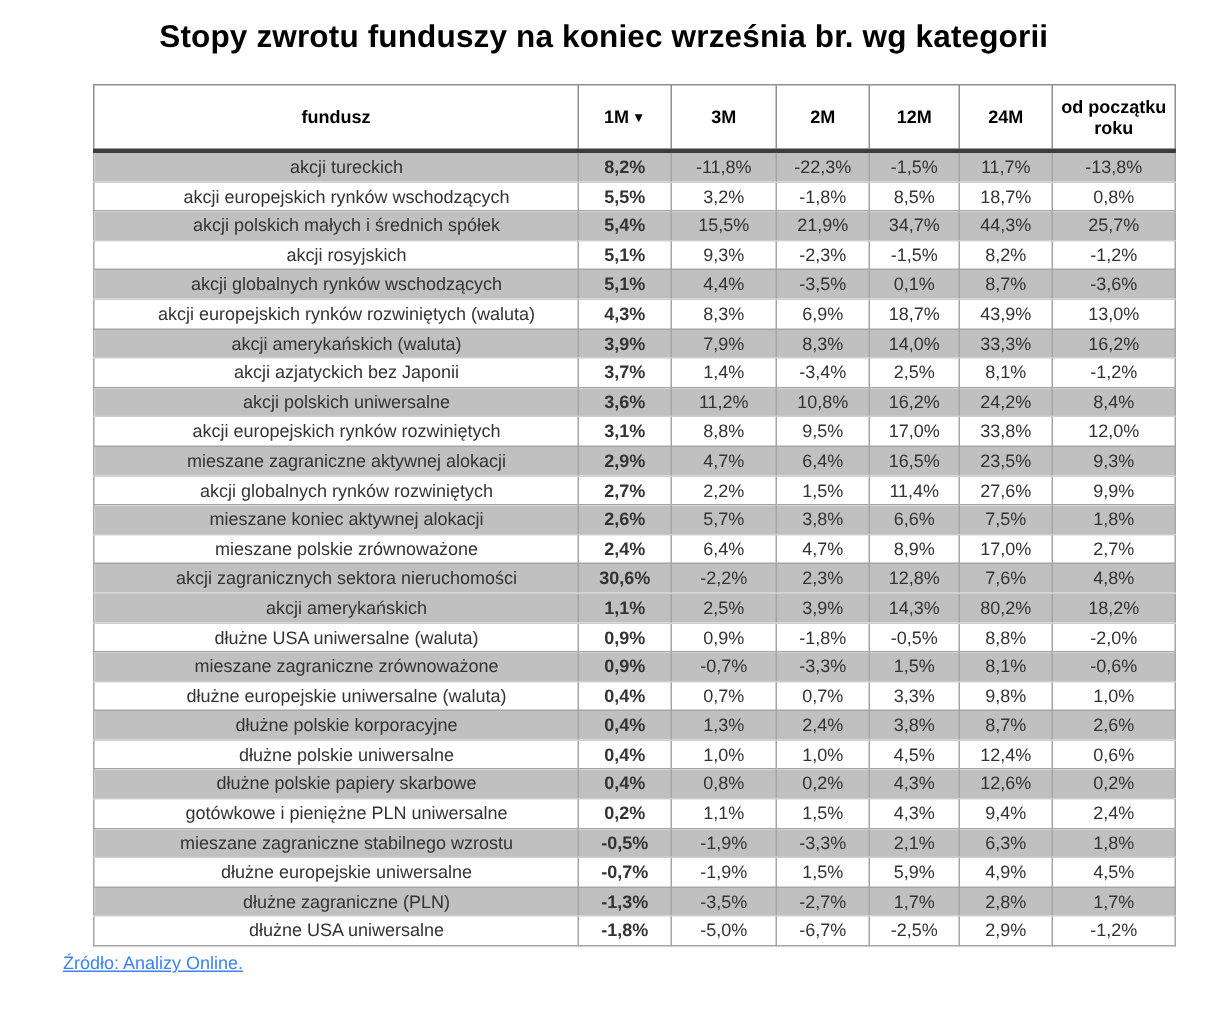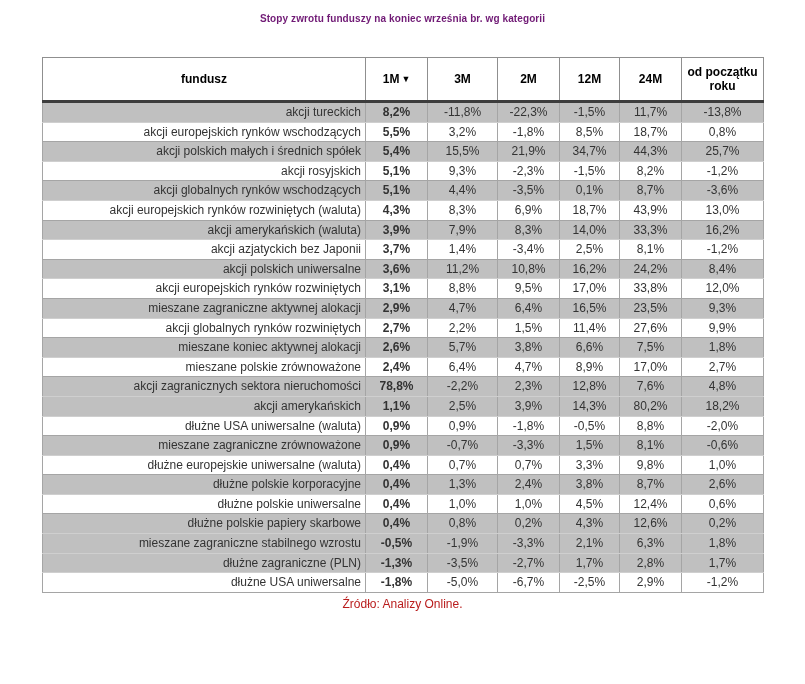--- a/index.html
+++ b/index.html
@@ -5,27 +5,27 @@
   * { box-sizing: border-box; margin: 0; padding: 0; }
   html, body {
     width: 805px; height: 684px;
     background: #ffffff;
     font-family: "Liberation Sans", "DejaVu Sans", sans-serif;
     color: #333333;
   }
   .page { width: 805px; padding-top: 13px; }
   .page-title {
     text-align: center;
-    font-size: 10px;
+    font-size: 21px;
     font-weight: bold;
-    color: #701a75;
-    margin-bottom: 33px;
+    color: #000000;
+    margin-bottom: 19px;
     letter-spacing: 0.1px;
   }
-  .table-wrap { margin-left: 42px; width: 721px; }
+  .table-wrap { margin-left: 62px; width: 721px; }
   table.returns {
     width: 721px;
     border-collapse: collapse;
     table-layout: fixed;
     border: 1px solid #6e6e6e;
   }
   col.c-fund { width: 323px; }
   col.c-1m  { width: 62px; }
   col.c-3m  { width: 70px; }
   col.c-6m  { width: 62px; }
@@ -50,31 +50,32 @@
     font-size: 12px;
     color: #333333;
     height: 18.6px;
     line-height: 18.6px;
     padding: 0 4px;
     border: 1px solid #a5a5a5;
     text-align: center;
     white-space: nowrap;
     overflow: hidden;
   }
-  tbody td.col-0 { text-align: right; padding-left: 18px; }
+  tbody td.col-0 { text-align: center; padding-left: 18px; }
   tbody td.col-1 { font-weight: bold; }
   tr.row-gray  td { background: #c0c0c0; border-top-color: #cfcfcf; border-bottom-color: #cfcfcf; }
   tr.row-white td { background: #ffffff; }
   .source-note {
     width: 721px;
     margin-left: 42px;
     margin-top: 4px;
-    text-align: center;
+    text-align: left;
     font-size: 12px;
-    color: #b91c1c;
+    color: #3b82f6;
+    text-decoration: underline;
   }
 </style>
 </head>
 <body>
 
 <div class="page">
   <div class="page-title">Stopy zwrotu funduszy na koniec września br. wg kategorii</div>
 
   <div class="table-wrap">
     <table class="returns">
@@ -234,21 +235,21 @@
             <td class="col-0">mieszane polskie zrównoważone</td>
             <td class="col-1">2,4%</td>
             <td class="col-2">6,4%</td>
             <td class="col-3">4,7%</td>
             <td class="col-4">8,9%</td>
             <td class="col-5">17,0%</td>
             <td class="col-6">2,7%</td>
           </tr>
           <tr class="row-gray">
             <td class="col-0">akcji zagranicznych sektora nieruchomości</td>
-            <td class="col-1">78,8%</td>
+            <td class="col-1">30,6%</td>
             <td class="col-2">-2,2%</td>
             <td class="col-3">2,3%</td>
             <td class="col-4">12,8%</td>
             <td class="col-5">7,6%</td>
             <td class="col-6">4,8%</td>
           </tr>
           <tr class="row-gray">
             <td class="col-0">akcji amerykańskich</td>
             <td class="col-1">1,1%</td>
             <td class="col-2">2,5%</td>
@@ -304,28 +305,46 @@
           </tr>
           <tr class="row-gray">
             <td class="col-0">dłużne polskie papiery skarbowe</td>
             <td class="col-1">0,4%</td>
             <td class="col-2">0,8%</td>
             <td class="col-3">0,2%</td>
             <td class="col-4">4,3%</td>
             <td class="col-5">12,6%</td>
             <td class="col-6">0,2%</td>
           </tr>
+          <tr class="row-white">
+            <td class="col-0">gotówkowe i pieniężne PLN uniwersalne</td>
+            <td class="col-1">0,2%</td>
+            <td class="col-2">1,1%</td>
+            <td class="col-3">1,5%</td>
+            <td class="col-4">4,3%</td>
+            <td class="col-5">9,4%</td>
+            <td class="col-6">2,4%</td>
+          </tr>
           <tr class="row-gray">
             <td class="col-0">mieszane zagraniczne stabilnego wzrostu</td>
             <td class="col-1">-0,5%</td>
             <td class="col-2">-1,9%</td>
             <td class="col-3">-3,3%</td>
             <td class="col-4">2,1%</td>
             <td class="col-5">6,3%</td>
             <td class="col-6">1,8%</td>
+          </tr>
+          <tr class="row-white">
+            <td class="col-0">dłużne europejskie uniwersalne</td>
+            <td class="col-1">-0,7%</td>
+            <td class="col-2">-1,9%</td>
+            <td class="col-3">1,5%</td>
+            <td class="col-4">5,9%</td>
+            <td class="col-5">4,9%</td>
+            <td class="col-6">4,5%</td>
           </tr>
           <tr class="row-gray">
             <td class="col-0">dłużne zagraniczne (PLN)</td>
             <td class="col-1">-1,3%</td>
             <td class="col-2">-3,5%</td>
             <td class="col-3">-2,7%</td>
             <td class="col-4">1,7%</td>
             <td class="col-5">2,8%</td>
             <td class="col-6">1,7%</td>
           </tr>

